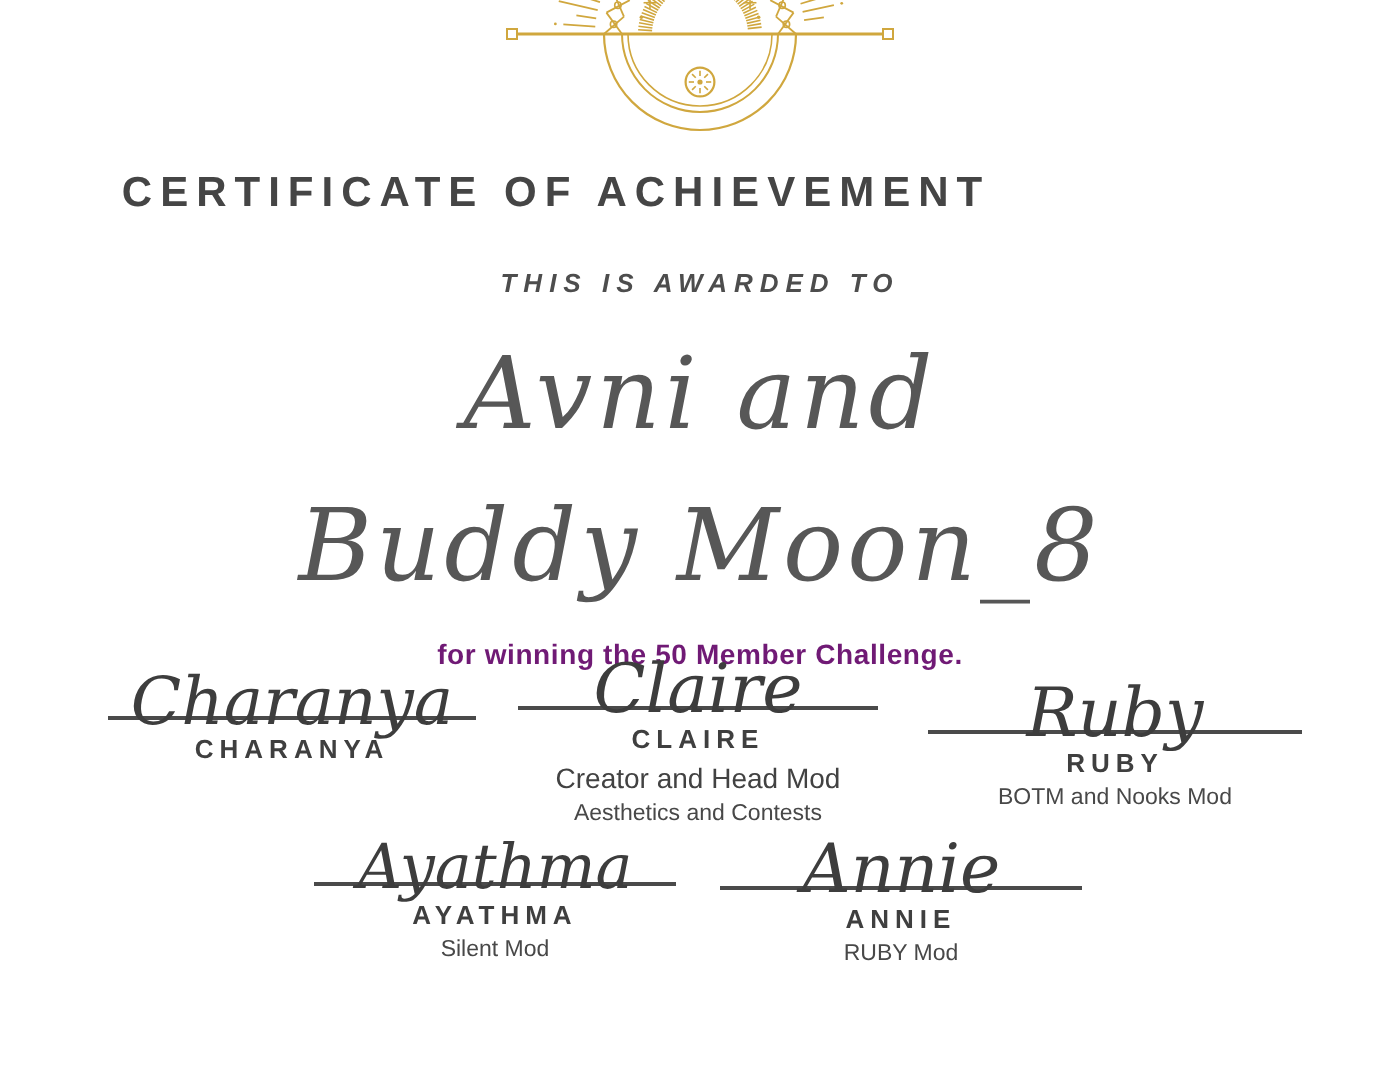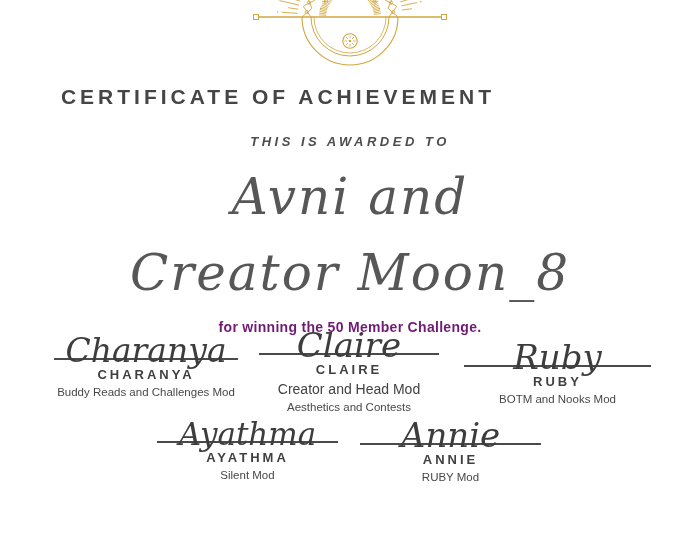--- a/index.html
+++ b/index.html
@@ -224,29 +224,28 @@
       <circle cx="420.86265233574204" cy="1.6789522569848039" r="0.7" fill="#D0A73E"></circle>
       <line x1="402.03273673671373" y1="10.011129727356373" x2="411.94373421037346" y2="8.679916342090921" stroke="#D0A73E" stroke-width="0.9"></line>
     </svg>
 
   <div class="title">CERTIFICATE OF ACHIEVEMENT</div>
 
   <div class="awarded">THIS IS AWARDED TO</div>
 
   <div class="recipient l1">Avni and</div>
 
-  <div class="recipient l2">Creator Moon_8</div>
+  <div class="recipient l2">Buddy Moon_8</div>
 
   <div class="reason">for winning the 50 Member Challenge.</div>
 
   <div class="sig-block sb-charanya">
     <div class="script">Charanya</div>
     <hr class="rule">
     <div class="big-name">CHARANYA</div>
-    <div class="role">Buddy Reads and Challenges Mod</div>
   </div>
 
   <div class="sig-block sb-ruby">
     <div class="script">Ruby</div>
     <hr class="rule">
     <div class="big-name">RUBY</div>
     <div class="role">BOTM and Nooks Mod</div>
   </div>
 
   <div class="sig-block sb-claire">

